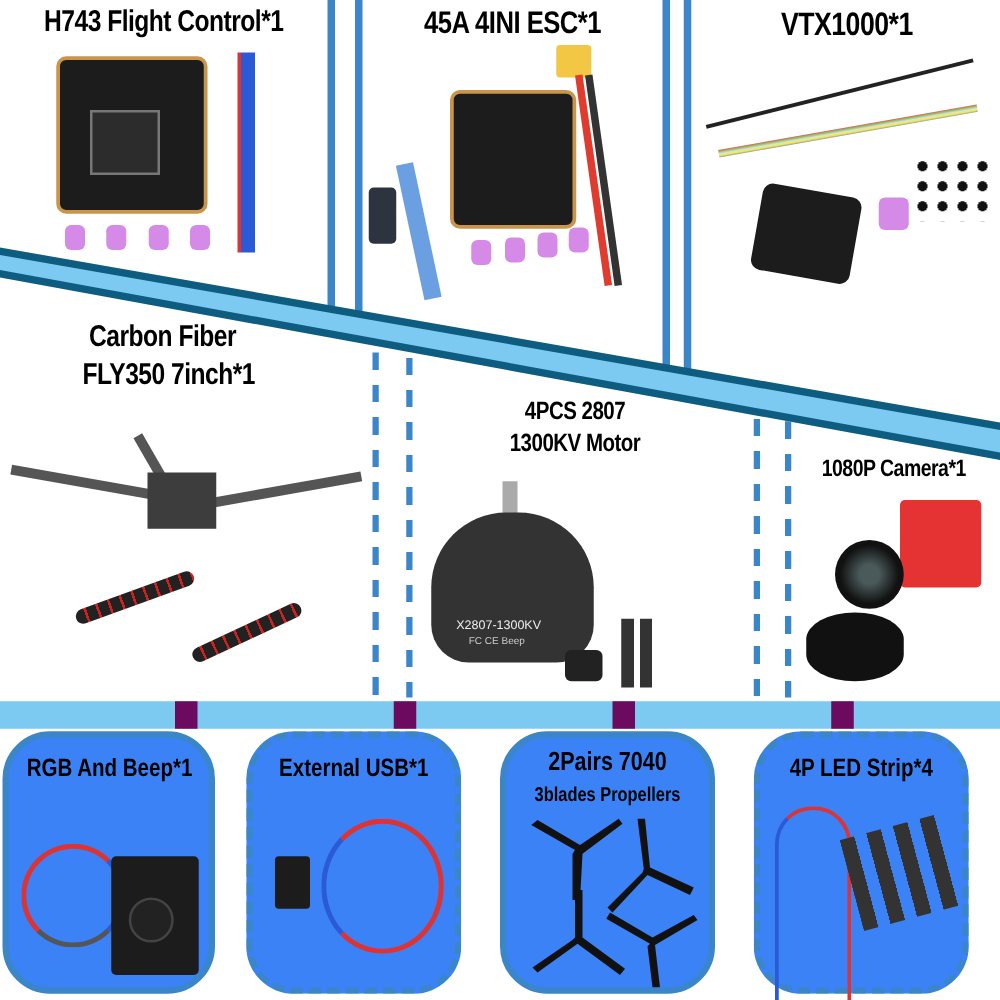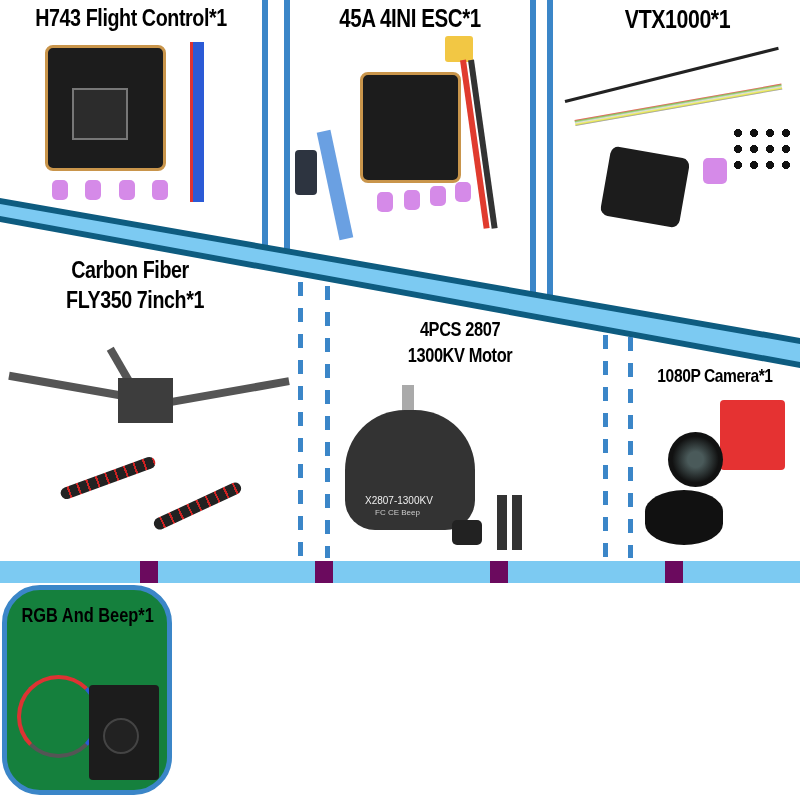--- a/index.html
+++ b/index.html
@@ -2,21 +2,21 @@
 <html><head>
 <meta charset="utf-8">
 <style>
   html,body{margin:0;padding:0;background:#fff;}
   .canvas{position:relative;width:800px;height:800px;overflow:hidden;background:#fff;font-family:"Liberation Sans","DejaVu Sans",sans-serif;}
   .label{position:absolute;font-weight:bold;color:#000;text-align:center;white-space:nowrap;letter-spacing:-0.5px;transform:scaleX(0.82);transform-origin:center top;}
   .vline{position:absolute;width:6px;background:#3b86c8;}
   .dash{position:absolute;width:5px;background:repeating-linear-gradient(to bottom,#3b86c8 0 14px,transparent 14px 26px);}
   .hband{position:absolute;left:0;top:561px;width:800px;height:22px;background:#7ccaf2;}
   .connector{position:absolute;top:561px;width:18px;height:22px;background:#6b0a5e;}
-  .box{position:absolute;top:585px;height:210px;background:#15803d;border-radius:38px;box-sizing:border-box;padding-left:30px;}
+  .box{position:absolute;top:585px;height:210px;background:#3b82f6;border-radius:38px;box-sizing:border-box;padding-left:30px;}
   .box.solid{border:5px solid #3b86c8;}
   .box.dashed{border:5px dashed #3b86c8;}
   .box .blabel{position:absolute;left:0;right:0;top:14px;font-weight:bold;text-align:center;font-size:20px;transform:scaleX(0.82);white-space:nowrap;}
   .box .blabel2{position:absolute;left:0;right:0;top:38px;font-weight:bold;text-align:center;font-size:16px;transform:scaleX(0.82);white-space:nowrap;}
   .pcb{position:absolute;background:#1c1c1c;border-radius:8px;}
   .gum{position:absolute;width:16px;height:20px;background:#d58ae8;border-radius:5px;}
 </style>
 </head>
 <body>
 
@@ -106,16 +106,38 @@
   <div class="connector" style="left:490px;"></div>
   <div class="connector" style="left:665px;"></div>
 
   <div class="box solid" style="left:2px;width:170px;">
     <div class="blabel">RGB And Beep*1</div>
     <div style="position:absolute;left:10px;top:85px;width:75px;height:75px;border:4px solid #d33;border-right-color:#2b5ad6;border-bottom-color:#555;border-radius:50%;"></div>
     <div style="position:absolute;left:82px;top:95px;width:70px;height:95px;background:#1c1c1c;border-radius:4px;"></div>
     <div style="position:absolute;left:96px;top:128px;width:32px;height:32px;background:#222;border:2px solid #444;border-radius:50%;"></div>
   </div>
 
+  <div class="box dashed" style="left:197px;width:172px;">
+    <div class="blabel">External USB*1</div>
+    <div style="position:absolute;left:18px;top:95px;width:28px;height:42px;background:#1c1c1c;border-radius:3px;"></div>
+    <div style="position:absolute;left:55px;top:65px;width:90px;height:100px;border:4px solid #d33;border-left-color:#2b5ad6;border-radius:50%;"></div>
+  </div>
 
+  <div class="box solid" style="left:400px;width:172px;">
+    <div class="blabel" style="top:8px;font-size:21px;">2Pairs 7040</div>
+    <div class="blabel2">3blades Propellers</div>
+    <svg style="position:absolute;left:15px;top:60px;" width="140" height="140">
+      <g fill="#111">
+        <path d="M40,30 L5,10 L10,6 L44,26 L75,5 L78,9 L46,33 L44,70 L38,70 L38,33 Z"></path>
+        <path d="M95,45 L90,5 L96,5 L100,44 L135,60 L132,66 L98,50 L70,80 L66,76 L94,48 Z"></path>
+        <path d="M40,100 L40,62 L46,62 L46,100 L80,125 L76,130 L42,105 L10,128 L6,124 L38,102 Z"></path>
+        <path d="M100,105 L65,85 L68,80 L102,100 L135,82 L138,86 L104,106 L108,140 L102,140 L98,107 Z"></path>
+      </g>
+    </svg>
+  </div>
 
+  <div class="box dashed" style="left:603px;width:172px;">
+    <div class="blabel">4P LED Strip*4</div>
+    <div style="position:absolute;left:12px;top:55px;width:55px;height:200px;border:3px solid #d33;border-left-color:#2b5ad6;border-bottom:none;border-radius:30px 30px 0 0;"></div>
+    <div style="position:absolute;left:72px;top:70px;width:85px;height:75px;background:repeating-linear-gradient(to right,#333 0 12px,transparent 12px 22px);transform:rotate(-15deg);"></div>
+  </div>
 
 </div>
 
 </body></html>

